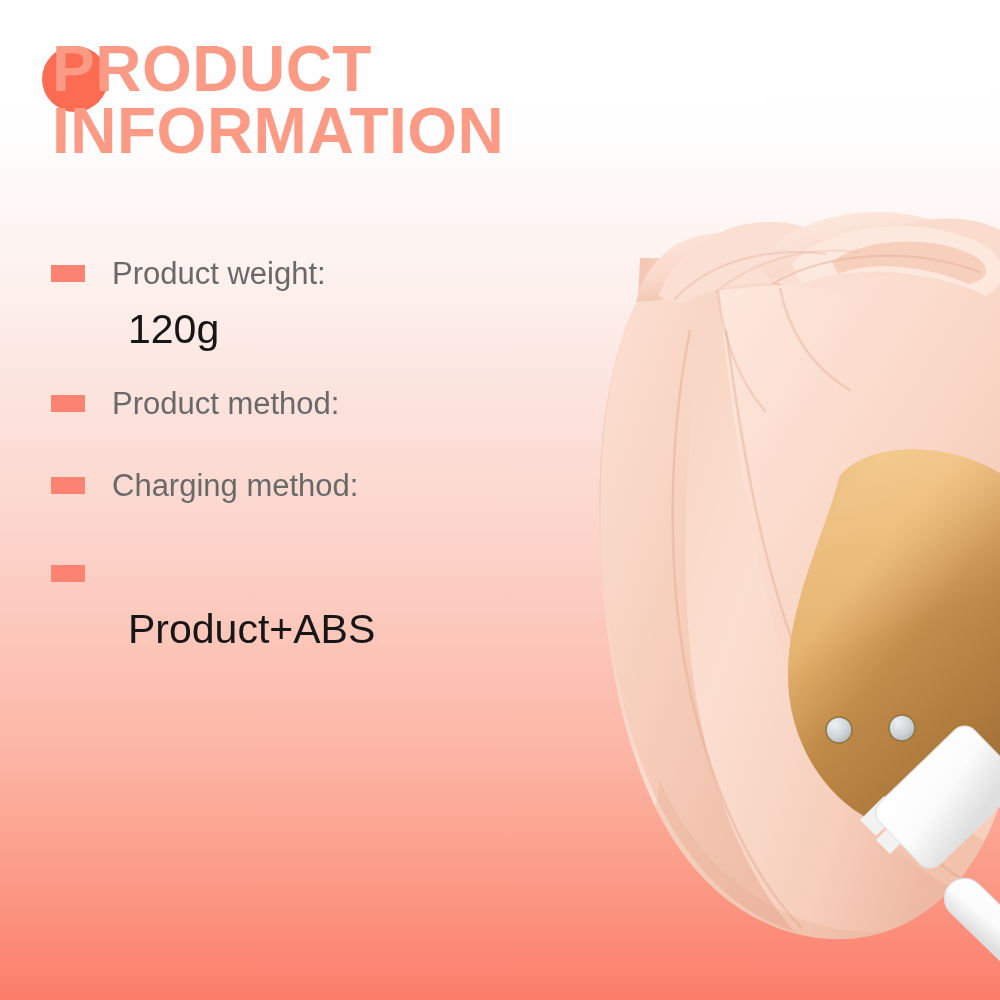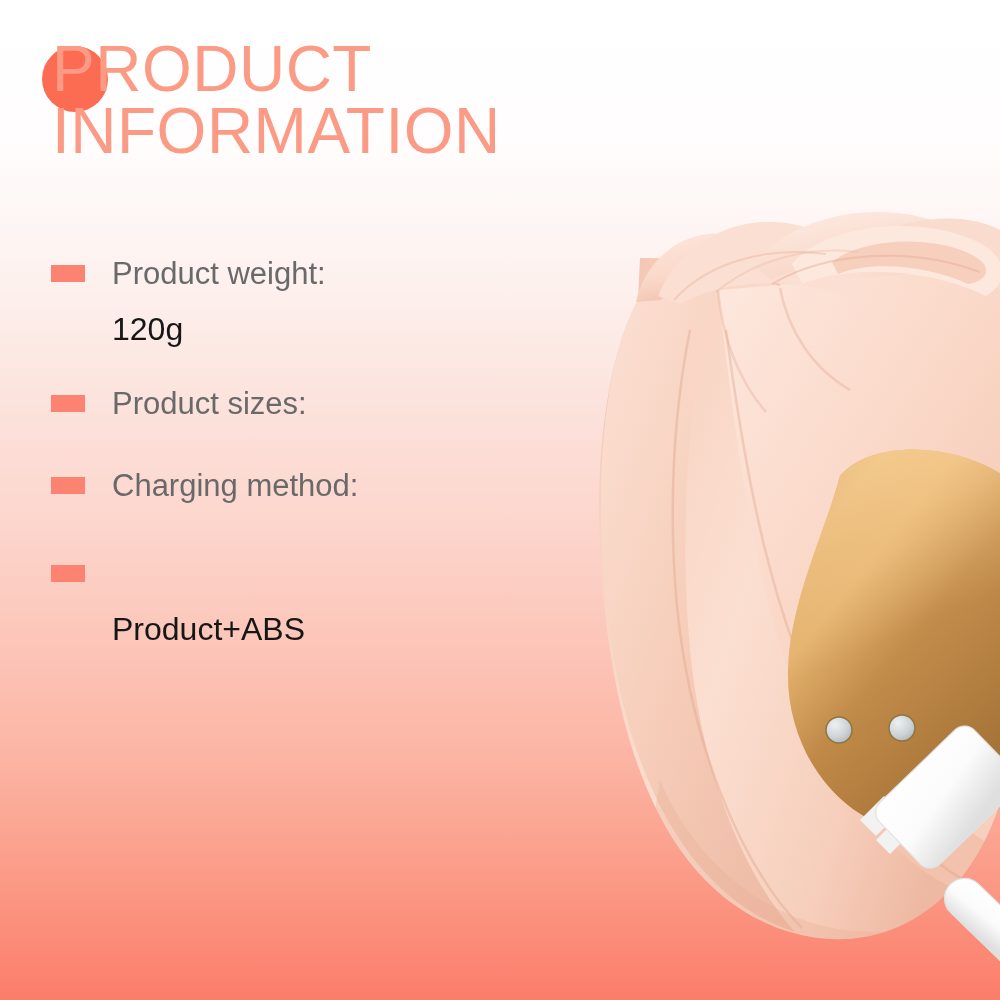--- a/index.html
+++ b/index.html
@@ -37,21 +37,21 @@
     position:absolute;
     left:-10px; top:8px;
     width:66px; height:66px;
     border-radius:50%;
     background:#fb6c52;
   }
   #title-text {
     position:relative;
     font-size:64px;
     line-height:0.97;
-    font-weight:400;
+    font-weight:700;
     letter-spacing:0.5px;
     color:#fc9b85;
     white-space:pre-line;
   }
 
   
   #spec-list {
     position:absolute;
     left:0; top:248px;
     width:600px;
@@ -71,22 +71,22 @@
   .spec-label {
     position:absolute;
     left:112px; top:0;
     font-size:31px;
     line-height:52px;
     color:#696969;
     white-space:nowrap;
   }
   .spec-value {
     position:relative;
-    left:112px;
-    font-size:32px;
+    left:128px;
+    font-size:41px;
     line-height:50px;
     color:#161616;
     white-space:nowrap;
   }
   .spec-item.sp-weight   { margin-bottom:24px; }
   .spec-item.sp-sizes    { margin-bottom:26px; }
   .spec-item.sp-charging { margin-bottom:32px; }
 
   
   #product {
@@ -114,21 +114,21 @@
       <div class="spec-head">
         <span class="spec-bullet"></span>
         <span class="spec-label">Product weight:</span>
       </div>
       <div class="spec-value">120g</div>
     </div>
 
     <div class="spec-item sp-sizes">
       <div class="spec-head">
         <span class="spec-bullet"></span>
-        <span class="spec-label">Product sizes:</span>
+        <span class="spec-label">Product method:</span>
       </div>
     </div>
 
     <div class="spec-item sp-charging">
       <div class="spec-head">
         <span class="spec-bullet"></span>
         <span class="spec-label">Charging method:</span>
       </div>
     </div>
 

